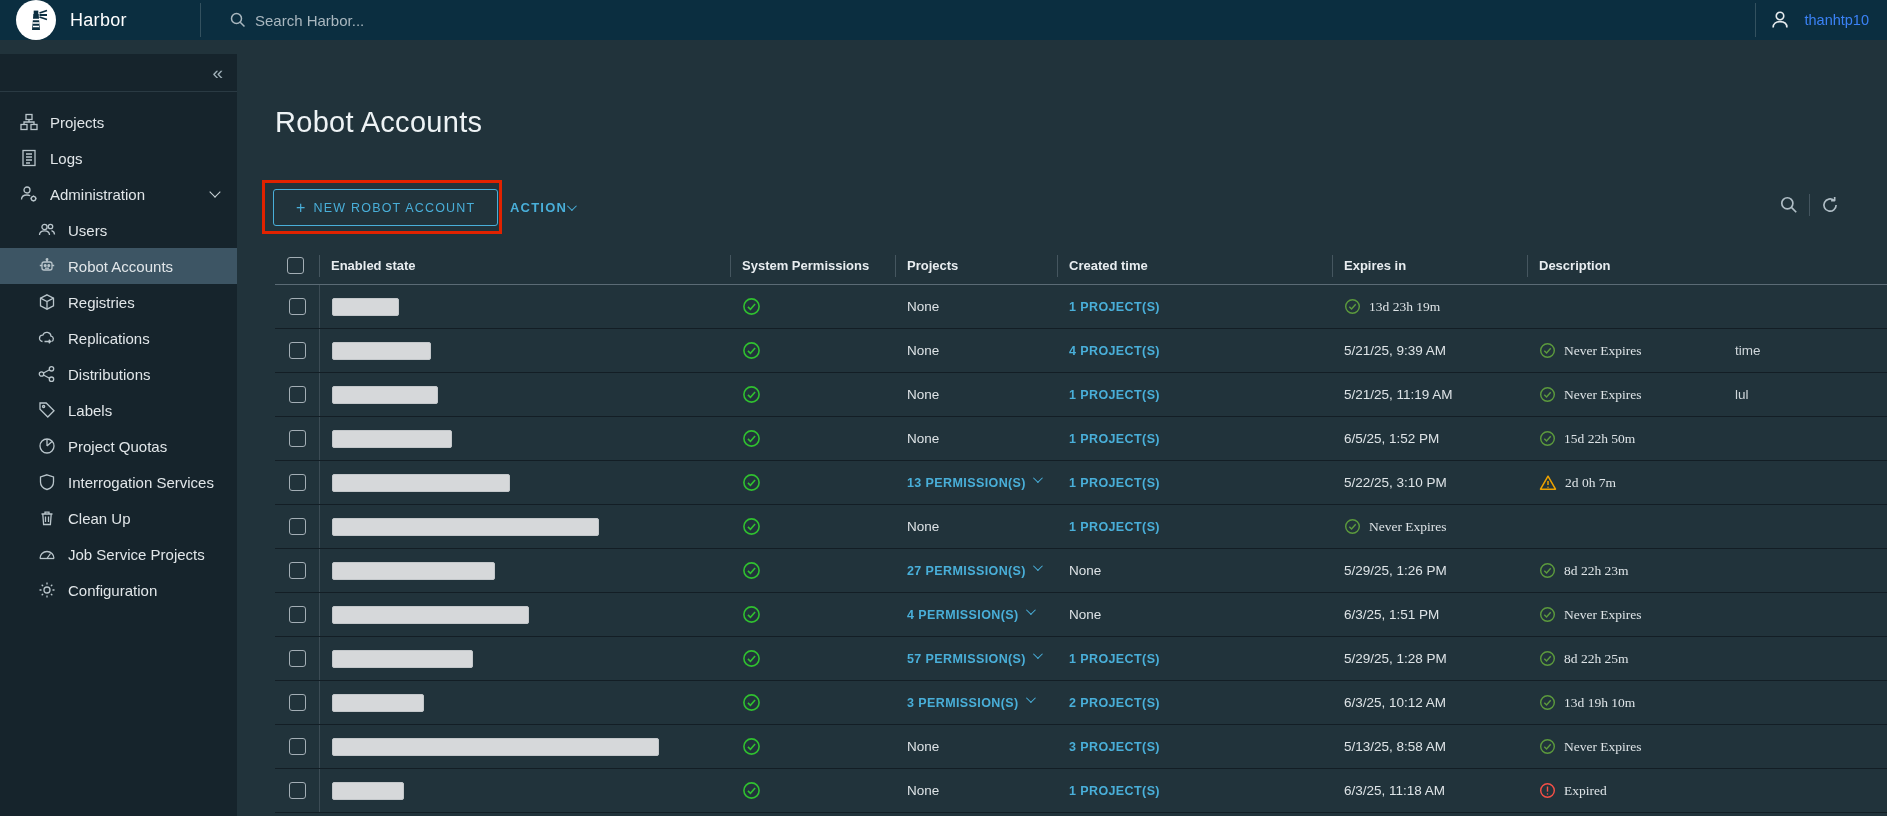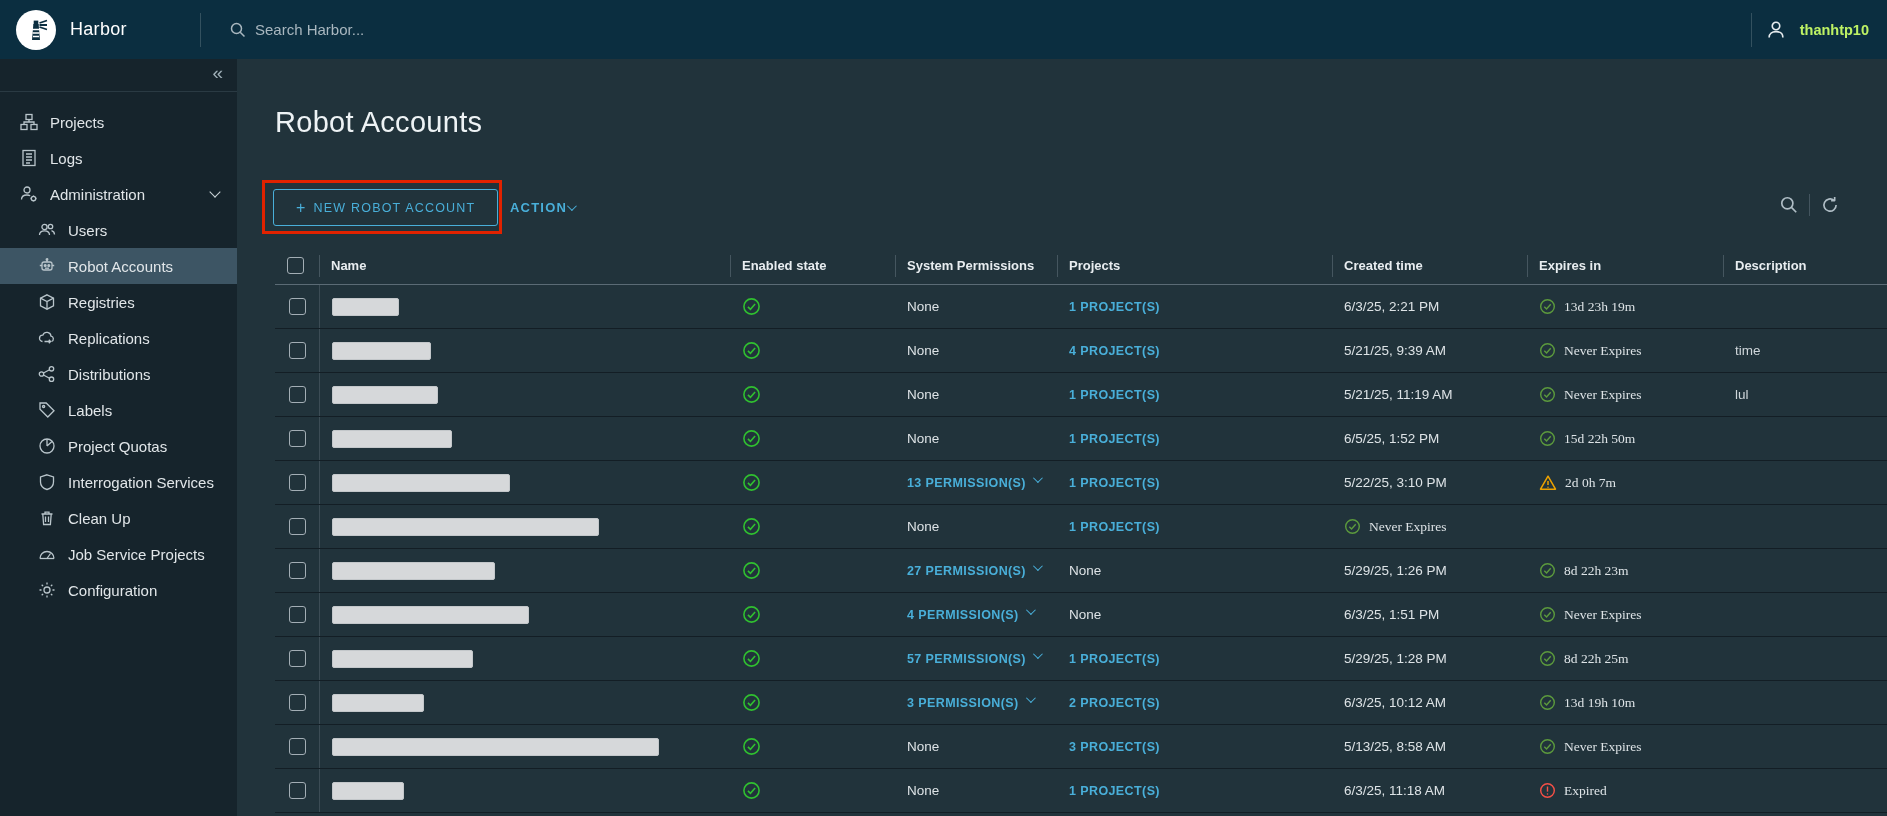--- a/index.html
+++ b/index.html
@@ -5,33 +5,33 @@
   * { margin:0; padding:0; box-sizing:border-box; }
   html,body { width:1887px; height:816px; }
   body {
     font-family:"Liberation Sans", sans-serif;
     background:#21333b; color:#dde3e6;
     position:relative; overflow:hidden;
   }
   svg { display:block; }
 
   
-  .topnav { position:absolute; top:0; left:0; right:0; height:59px; background:#0b2e40;
+  .topnav { position:absolute; top:0; left:0; right:0; height:40px; background:#0b2e40;
             display:flex; align-items:center; z-index:10; }
   .logo-wrap { display:flex; align-items:center; gap:14px; padding-left:16px; width:200px; }
   .logo-circle { width:40px; height:40px; border-radius:50%; background:#ffffff;
                  display:flex; align-items:center; justify-content:center; }
   .brand { color:#ffffff; font-size:18px; letter-spacing:.3px; }
   .nav-divider { width:1px; height:34px; background:#33515f; }
   .nav-search { display:flex; align-items:center; gap:8px; margin-left:28px; flex:1; }
   .nav-search input { background:transparent; border:none; outline:none; color:#cfd9de;
                       font-size:15px; width:420px; font-family:inherit; }
   .nav-search input::placeholder { color:#a9b7bf; }
   .nav-right { display:flex; align-items:center; gap:14px; padding-right:18px; }
-  .username { color:#bef264; font-size:14.5px; font-weight:700; }
+  .username { color:#3b82f6; font-size:14.5px; font-weight:400; }
 
   
   .sidebar { position:absolute; top:54px; left:0; bottom:0; width:237px; background:#16242c; }
   .sidebar-top { height:38px; display:flex; align-items:center; justify-content:flex-end;
                  padding-right:14px; border-bottom:1px solid #2a3a43; }
   .collapse-btn { color:#9fb0b8; font-size:19px; cursor:pointer; line-height:1; }
   .nav-list { padding-top:12px; }
   .nav-item { height:36px; display:flex; align-items:center; gap:12px; padding-left:20px;
               color:#e1e6e9; font-size:15px; cursor:pointer; position:relative; }
   .nav-item .ic { width:18px; height:18px; flex:none; color:#b9c5cb; }
@@ -297,21 +297,20 @@
           <path d="M13.2 1.8 L13.2 5 L10 5" stroke-linejoin="round"></path>
       </svg>
     </span>
   </div>
 
   <div class="table">
     <div class="tr thead">
       <div class="th first">
         <span class="checkbox"></span>
       </div>
-      <div class="th">Name</div>
       <div class="th">Enabled state</div>
       <div class="th">System Permissions</div>
       <div class="th">Projects</div>
       <div class="th">Created time</div>
       <div class="th">Expires in</div>
       <div class="th">Description</div>
     </div>
     <div>
   <div class="tr row">
     <div class="td cb-cell">
@@ -330,21 +329,20 @@
     </div>
     <div class="td">
       <span class="link-text none">
         <span>None</span>
 
       </span>
     </div>
     <div class="td">
             <span class="link-text">1 PROJECT(S)</span>
           </div>
-    <div class="td">6/3/25, 2:21 PM</div>
     <div class="td expires-cell">
       <span>
         <svg width="17" height="17" viewBox="0 0 18 18" fill="none" stroke="#5c9a3d" stroke-width="1.5">
           <circle cx="9" cy="9" r="7.2"></circle>
                 <path d="M5.6 9.3 L8 11.6 L12.4 6.6"></path>
         </svg>
       </span>
 
       <span class="label">13d 23h 19m</span>
     </div>

